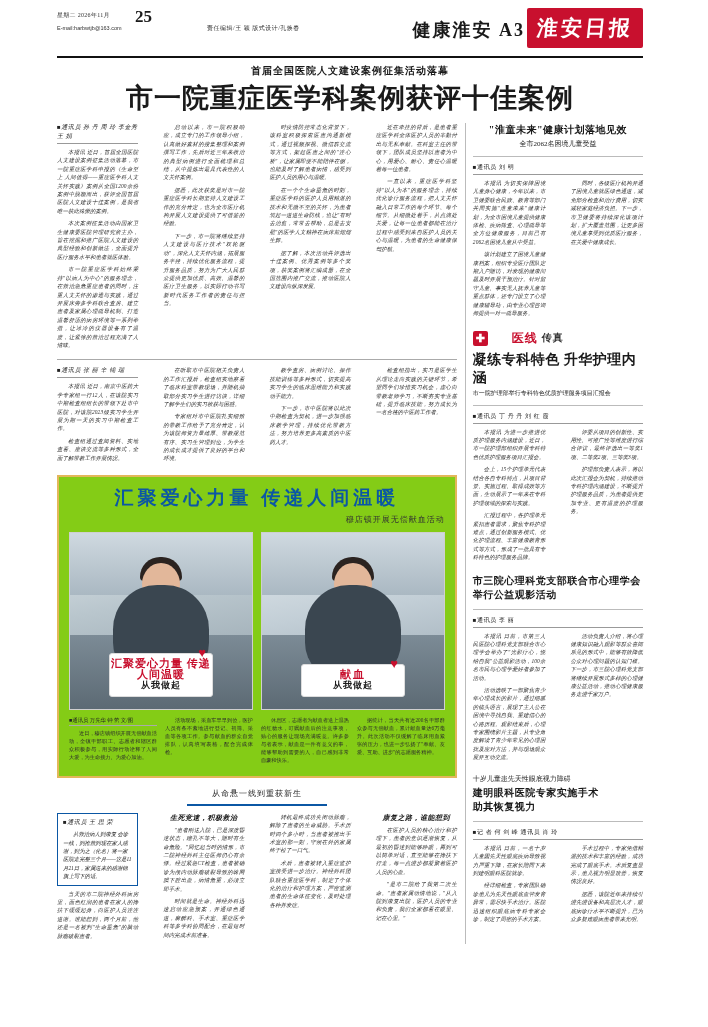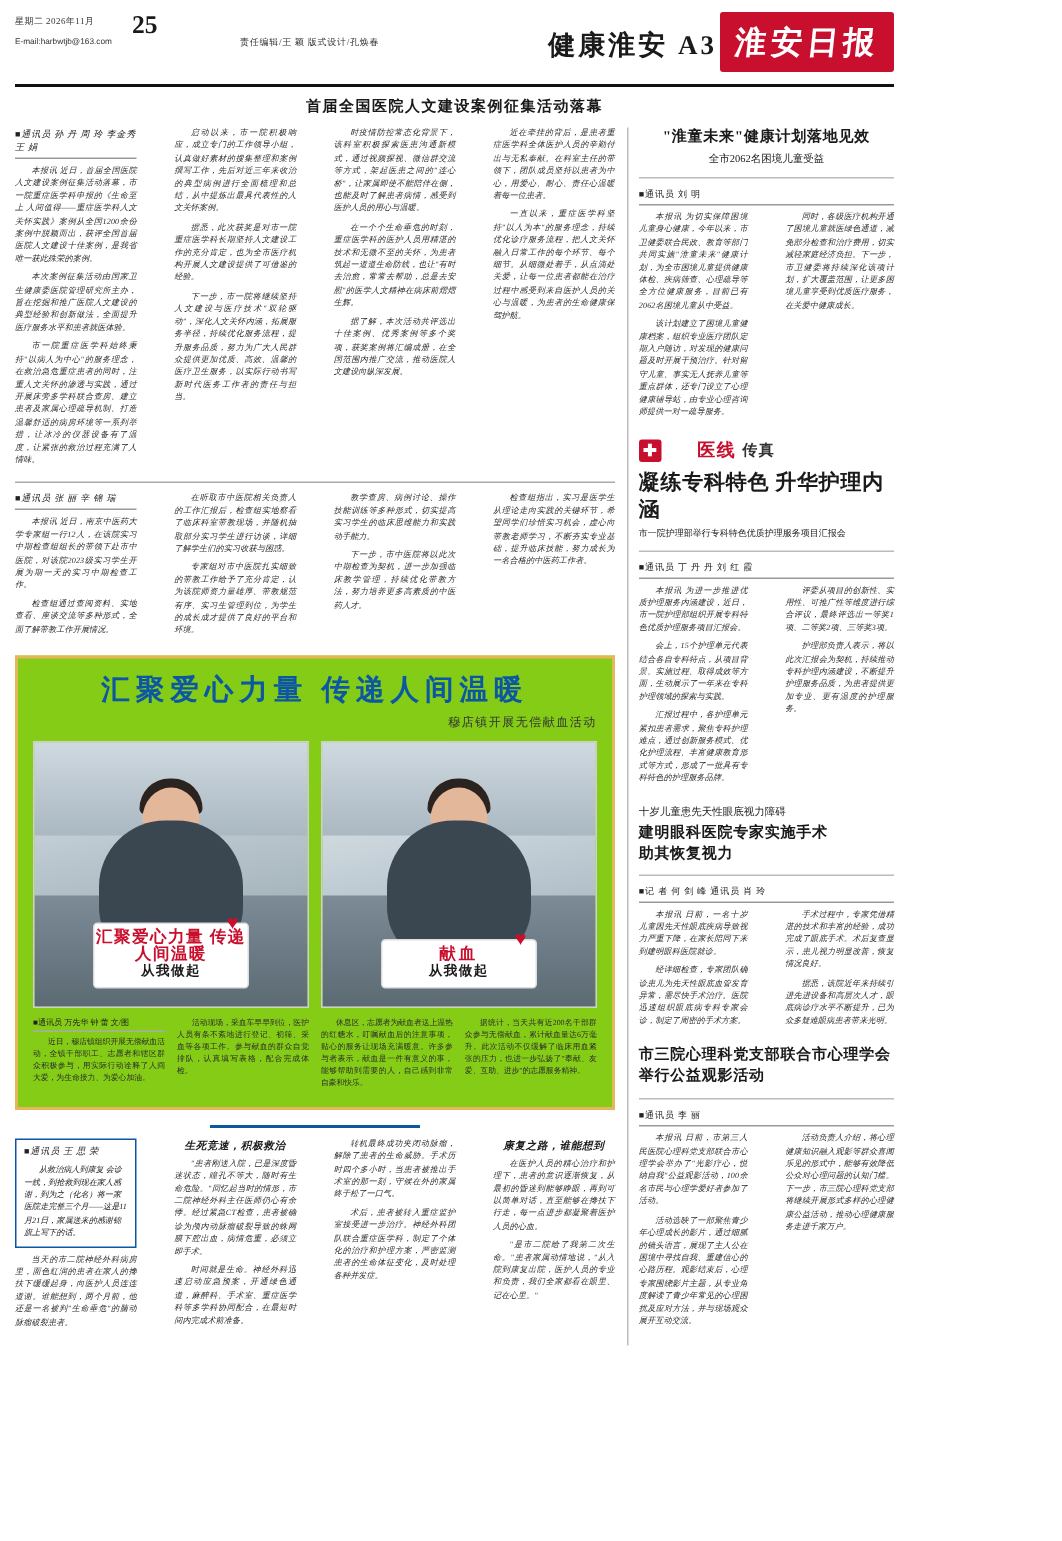--- a/index.html
+++ b/index.html
@@ -5,21 +5,21 @@
   * { box-sizing: border-box; }
   html, body { margin:0; padding:0; }
   body {
     width:708px; height:1027px;
     background:#ffffff;
     font-family:"Liberation Serif", serif;
     color:#1a1a1a;
     position:relative;
     overflow:hidden;
   }
-  .page { position:relative; width:606px; height:1027px; padding:6px 10px 0 10px; }
+  .page { position:relative; width:606px; height:1027px; padding:6px 10px 0 10px;margin-left:47px; }
 
   
   .masthead { position:relative; height:52px; border-bottom:2px solid #111; }
   .mh-left { position:absolute; left:0; top:4px; font-size:6px; line-height:11px; color:#333; }
   .mh-left .row1 { letter-spacing:.3px; }
   .mh-left .row2 { margin-top:2px; font-family:"Liberation Sans",sans-serif; font-size:5.5px; }
   .mh-bigdate { position:absolute; left:78px; top:1px; font-size:17px; font-weight:bold; font-family:"Liberation Serif",serif; }
   .mh-credits { position:absolute; left:150px; top:18px; font-size:6px; color:#333; letter-spacing:.5px; }
   .mh-section { position:absolute; right:118px; top:12px; font-size:18px; font-weight:bold; letter-spacing:2px; }
   .mh-logo {
@@ -120,20 +120,21 @@
     <div class="mh-bigdate">25</div>
     <div class="mh-credits">责任编辑/王 颖    版式设计/孔焕春</div>
     <div class="mh-section">健康淮安 A3</div>
     <div class="mh-logo">
         <span>淮安日报</span>
       </div>
   </div>
 
   <div class="lead-head">
     <div class="lead-shoulder">首届全国医院人文建设案例征集活动落幕</div>
+    <div class="lead-title">市一院重症医学科案例获评十佳案例</div>
   </div>
 
   <div class="band">
 
     <div class="left-zone">
 
       <div class="cols">
         <div class="c">
           <div class="byline">■通讯员  孙 丹  周 玲  李金秀  王 娟</div>
           <div class="body-col">
@@ -235,20 +236,21 @@
           <div class="fc">
             <p>休息区，志愿者为献血者送上温热的红糖水，叮嘱献血后的注意事项，贴心的服务让现场充满暖意。许多参与者表示，献血是一件有意义的事，能够帮助到需要的人，自己感到非常自豪和快乐。</p>
           </div>
           <div class="fc">
             <p>据统计，当天共有近200名干部群众参与无偿献血，累计献血量达6万毫升。此次活动不仅缓解了临床用血紧张的压力，也进一步弘扬了"奉献、友爱、互助、进步"的志愿服务精神。</p>
           </div>
         </div>
       </div>
 
       <div class="story2">
+        <div class="sh">从命悬一线到重获新生</div>
         <div class="bar"></div>
       </div>
 
       <div class="cols" style="margin-top:7px">
         <div class="c">
           <div class="quote-box">
             <div class="byline" style="border:none;margin-bottom:2px">■通讯员  王 思 荣</div>
             <p style="margin:0;text-indent:10px">从救治病人到康复 会诊一线，到抢救到现在家人感谢，到为之（化名）将一家医院走完整三个月——这是11月21日，家属送来的感谢锦旗上写下的话。</p>
           </div>
           <div class="body-col" style="margin-top:4px">
@@ -310,20 +312,36 @@
         <div class="byline">■通讯员  丁 丹 丹  刘 红 霞</div>
         <div class="cols">
           <div class="c body-col">
             <p>本报讯  为进一步推进优质护理服务内涵建设，近日，市一院护理部组织开展专科特色优质护理服务项目汇报会。</p>
             <p>会上，15个护理单元代表结合各自专科特点，从项目背景、实施过程、取得成效等方面，生动展示了一年来在专科护理领域的探索与实践。</p>
             <p>汇报过程中，各护理单元紧扣患者需求，聚焦专科护理难点，通过创新服务模式、优化护理流程、丰富健康教育形式等方式，形成了一批具有专科特色的护理服务品牌。</p>
           </div>
           <div class="c body-col">
             <p>评委从项目的创新性、实用性、可推广性等维度进行综合评议，最终评选出一等奖1项、二等奖2项、三等奖3项。</p>
             <p>护理部负责人表示，将以此次汇报会为契机，持续推动专科护理内涵建设，不断提升护理服务品质，为患者提供更加专业、更有温度的护理服务。</p>
+          </div>
+        </div>
+      </div>
+
+      <div class="rblock">
+        <div class="h3" style="font-size:10px;line-height:14px">市三院心理科党支部联合市心理学会</div>
+        <div class="h3" style="font-size:10px;line-height:14px">举行公益观影活动</div>
+        <div class="rrule"></div>
+        <div class="byline">■通讯员  李 丽</div>
+        <div class="cols">
+          <div class="c body-col">
+            <p>本报讯  日前，市第三人民医院心理科党支部联合市心理学会举办了"光影疗心，悦纳自我"公益观影活动，100余名市民与心理学爱好者参加了活动。</p>
+            <p>活动选映了一部聚焦青少年心理成长的影片，通过细腻的镜头语言，展现了主人公在困境中寻找自我、重建信心的心路历程。观影结束后，心理专家围绕影片主题，从专业角度解读了青少年常见的心理困扰及应对方法，并与现场观众展开互动交流。</p>
+          </div>
+          <div class="c body-col">
+            <p>活动负责人介绍，将心理健康知识融入观影等群众喜闻乐见的形式中，能够有效降低公众对心理问题的认知门槛。下一步，市三院心理科党支部将继续开展形式多样的心理健康公益活动，推动心理健康服务走进千家万户。</p>
           </div>
         </div>
       </div>
 
       <div class="rblock">
         <div style="font-size:7px">十岁儿童患先天性眼底视力障碍</div>
         <div class="h3" style="font-size:10px;margin-top:2px">建明眼科医院专家实施手术</div>
         <div class="h3" style="font-size:10px">助其恢复视力</div>
         <div class="rrule"></div>
         <div class="byline">■记 者  何 剑 峰  通讯员  肖 玲</div>
@@ -332,31 +350,15 @@
             <p>本报讯  日前，一名十岁儿童因先天性眼底疾病导致视力严重下降，在家长陪同下来到建明眼科医院就诊。</p>
             <p>经详细检查，专家团队确诊患儿为先天性眼底血管发育异常，需尽快手术治疗。医院迅速组织眼底病专科专家会诊，制定了周密的手术方案。</p>
           </div>
           <div class="c body-col">
             <p>手术过程中，专家凭借精湛的技术和丰富的经验，成功完成了眼底手术。术后复查显示，患儿视力明显改善，恢复情况良好。</p>
             <p>据悉，该院近年来持续引进先进设备和高层次人才，眼底病诊疗水平不断提升，已为众多疑难眼病患者带来光明。</p>
           </div>
         </div>
       </div>
 
-      <div class="rblock">
-        <div class="h3" style="font-size:10px;line-height:14px">市三院心理科党支部联合市心理学会</div>
-        <div class="h3" style="font-size:10px;line-height:14px">举行公益观影活动</div>
-        <div class="rrule"></div>
-        <div class="byline">■通讯员  李 丽</div>
-        <div class="cols">
-          <div class="c body-col">
-            <p>本报讯  日前，市第三人民医院心理科党支部联合市心理学会举办了"光影疗心，悦纳自我"公益观影活动，100余名市民与心理学爱好者参加了活动。</p>
-            <p>活动选映了一部聚焦青少年心理成长的影片，通过细腻的镜头语言，展现了主人公在困境中寻找自我、重建信心的心路历程。观影结束后，心理专家围绕影片主题，从专业角度解读了青少年常见的心理困扰及应对方法，并与现场观众展开互动交流。</p>
-          </div>
-          <div class="c body-col">
-            <p>活动负责人介绍，将心理健康知识融入观影等群众喜闻乐见的形式中，能够有效降低公众对心理问题的认知门槛。下一步，市三院心理科党支部将继续开展形式多样的心理健康公益活动，推动心理健康服务走进千家万户。</p>
-          </div>
-        </div>
-      </div>
-
     </div>
   </div>
 </div>
 
 </body></html>

